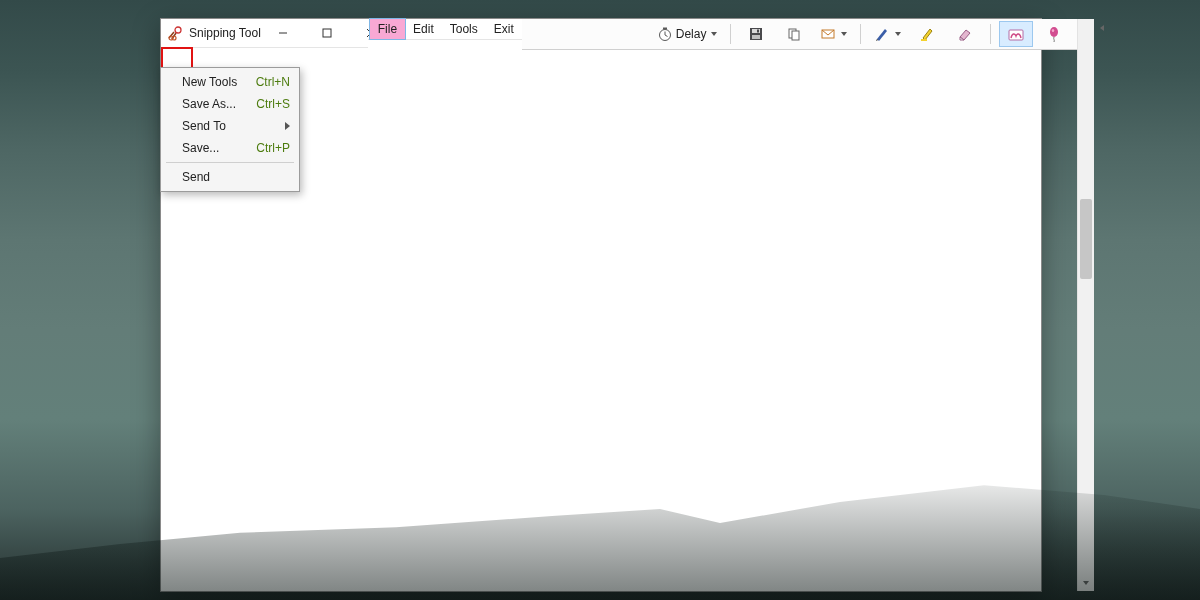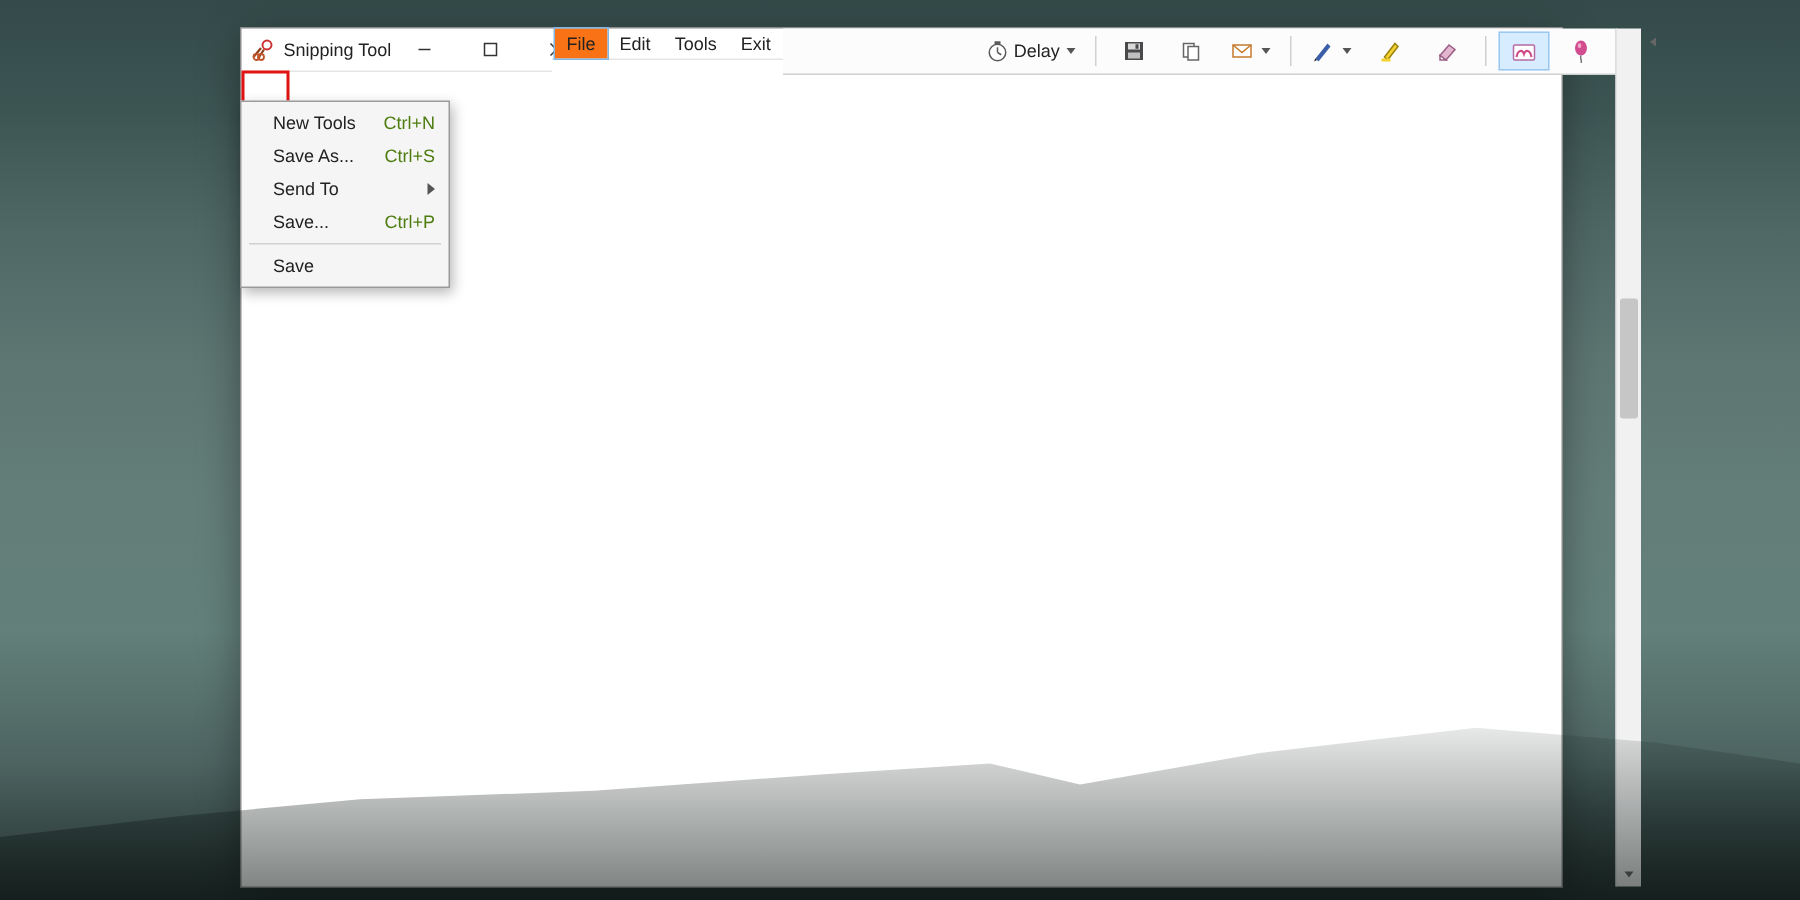--- a/index.html
+++ b/index.html
@@ -60,21 +60,21 @@
     display: flex; align-items: stretch;
     padding-left: 2px;
     border-bottom: 1px solid #e5e5e5;
   }
   .menu-item {
     padding: 2px 8px;
     line-height: 16px;
     cursor: default;
   }
   .menu-item.active {
-    background: #f97316;
+    background: #f9a8d4;
     outline: 1px solid #7fb7e6;
   }
   .file-highlight {
     position: absolute;
     border: 2px solid #e11313;
     pointer-events: none;
   }
 
   
   .toolbar {
@@ -409,19 +409,19 @@
     </div>
     <div class="dd-row has-sub">
       <span class="lbl">Send To</span>
     </div>
     <div class="dd-row">
       <span class="lbl">Save...</span>
       <span class="short">Ctrl+P</span>
     </div>
     <div class="dd-sep"></div>
     <div class="dd-row">
-      <span class="lbl">Save</span>
+      <span class="lbl">Send</span>
     </div>
   </div>
 
   <div class="saveas-highlight" style="left:161px; top:93px; width:132px; height:21px;"></div>
 
 </div>
 
 </body></html>

